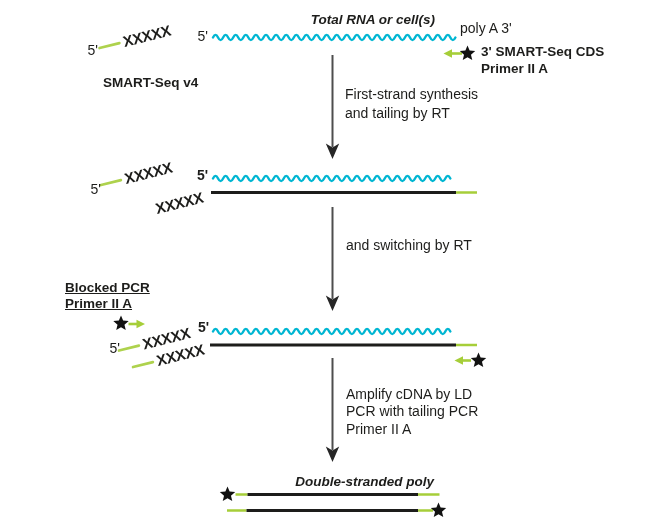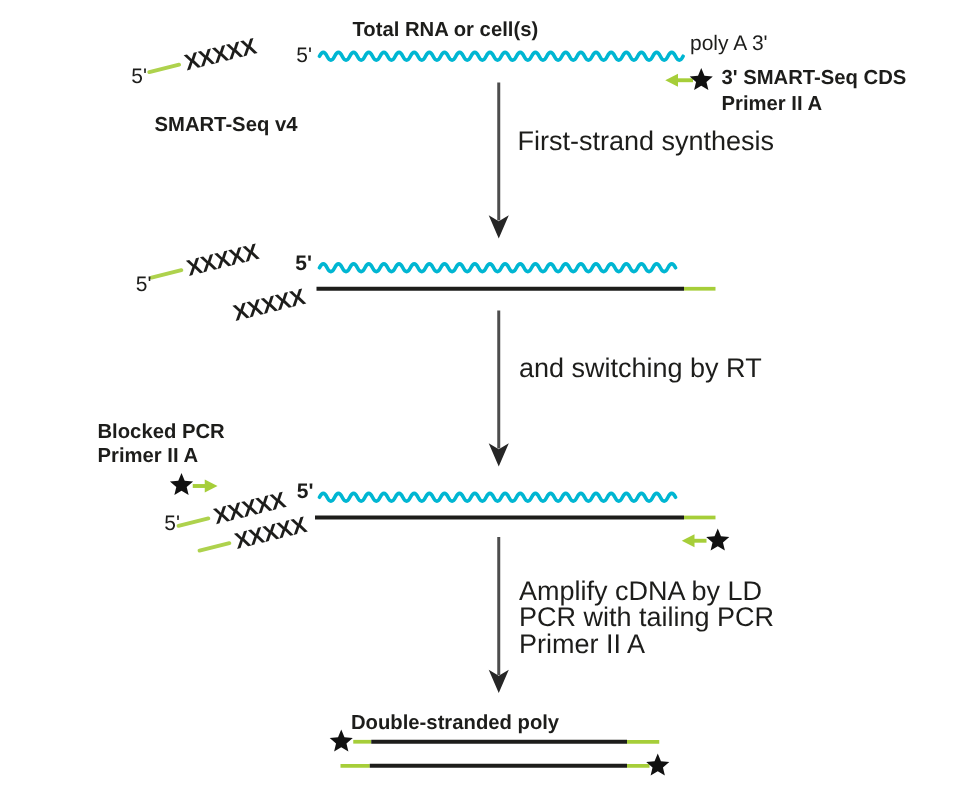--- a/index.html
+++ b/index.html
@@ -1,24 +1,24 @@
 <!DOCTYPE html>
 <html><head>
 <meta charset="utf-8">
 <style>
   html,body{margin:0;padding:0;background:#ffffff;}
   #figure{
     position:relative;width:649px;height:531px;background:#ffffff;overflow:hidden;
     font-family:"Liberation Sans", sans-serif;color:#1d1d1b;
   }
   #gfx{position:absolute;left:0;top:0;width:649px;height:531px;}
-  .lbl{position:absolute;white-space:nowrap;font-size:18px;line-height:17px;}
+  .lbl{position:absolute;white-space:nowrap;font-size:14px;line-height:17px;}
   .bold{font-weight:bold;font-size:13.5px;}
   .right{text-align:right;}
-  .center{text-align:left;}
+  .center{text-align:right;font-style:italic;}
   .fp{font-size:14px;}
   .fpb{font-size:14px;font-weight:bold;}
   .xseq{
     font-family:"Liberation Sans", sans-serif;
     font-size:15px;font-weight:bold;letter-spacing:-0.3px;fill:#1d1d1b;
   }
 </style>
 </head>
 <body>
 
@@ -90,30 +90,31 @@
     <span style="display:block">Primer II A</span>
   </div>
 
   <div class="lbl fp right" style="left:80px;top:42px;width:18px;">5'</div>
   <div class="lbl bold" style="left:103px;top:74px;line-height:18px;">
     <span style="display:block">SMART-Seq v4</span>
   </div>
 
   <div class="lbl" style="left:345px;top:85px;line-height:18.5px;">
     <span style="display:block">First-strand synthesis</span>
+    <span style="display:block">and tailing by RT</span>
   </div>
 
   <div class="lbl fp right" style="left:83px;top:181px;width:18px;">5'</div>
   <div class="lbl fpb right" style="left:188px;top:166.5px;width:20px;">5'</div>
 
   <div class="lbl" style="left:346px;top:236px;line-height:18px;">
     <span style="display:block">and switching by RT</span>
   </div>
 
-  <div class="lbl bold" style="left:65px;top:279.7px;line-height:16.5px;">
+  <div class="lbl bold" style="left:65px;top:279.7px;line-height:16.5px;text-decoration:underline;">
     <span style="display:block">Blocked PCR</span>
     <span style="display:block">Primer II A</span>
   </div>
   <div class="lbl fp right" style="left:102px;top:340px;width:18px;">5'</div>
   <div class="lbl fpb right" style="left:189px;top:318.9px;width:20px;">5'</div>
 
   <div class="lbl" style="left:346px;top:386px;line-height:17.3px;">
     <span style="display:block">Amplify cDNA by LD</span>
     <span style="display:block">PCR with tailing PCR</span>
     <span style="display:block">Primer II A</span>

